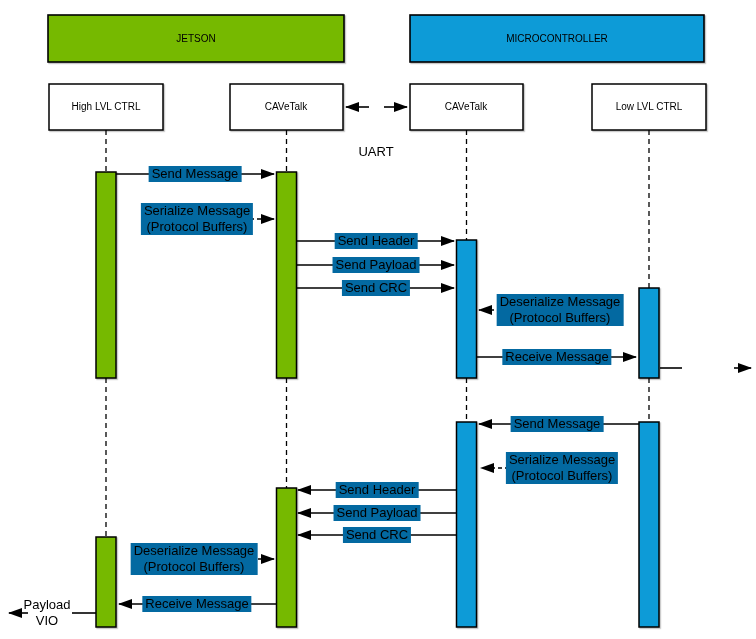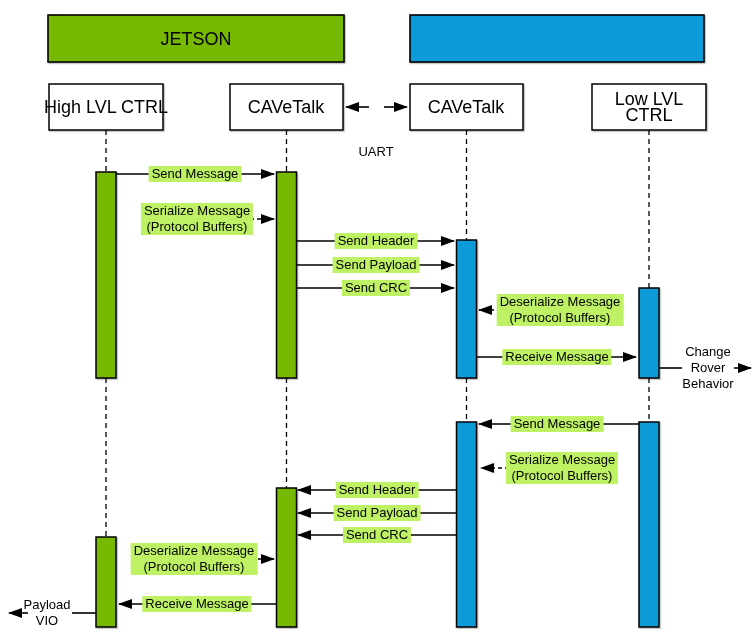--- a/index.html
+++ b/index.html
@@ -12,26 +12,26 @@
     overflow: hidden;
   }
   .stage svg { position:absolute; left:0; top:0; }
   .lbl {
     position: absolute;
     transform: translate(-50%, -50%);
     font: 13px/16px "Liberation Sans", sans-serif;
     color: #000;
     white-space: pre-line;
     text-align: center;
-    background: #bef264;
+    background: #0369a1;
     padding: 0 3px;
     z-index: 3;
   }
   .lbl.no-bg { background: transparent; padding: 0; }
-  .lbl.title { font-size: 18px; }
+  .lbl.title { font-size: 10px; }
 </style>
 </head>
 <body>
 
 <div class="stage">
 
   <svg width="756" height="639" viewBox="0 0 756 639">
     <defs>
       <marker id="arr" markerUnits="userSpaceOnUse" markerWidth="16" markerHeight="12" refX="13" refY="5" orient="auto">
         <path d="M0,0 L14,5 L0,10 Z" fill="#000"></path>
@@ -88,38 +88,36 @@
       <line x1="456" y1="513" x2="298" y2="513" marker-end="url(#arr)"></line>
       <line x1="456" y1="535" x2="298" y2="535" marker-end="url(#arr)"></line>
       <line x1="244" y1="559" x2="274" y2="559" stroke-dasharray="4 3" marker-end="url(#arr)"></line>
       <line x1="276" y1="604" x2="119" y2="604" marker-end="url(#arr)"></line>
       <line x1="96" y1="613" x2="72" y2="613"></line>
       <line x1="28" y1="613" x2="9" y2="613" marker-end="url(#arr)"></line>
     </g>
   </svg>
 
   <div class="lbl title no-bg" style="left:196px; top:39px;">JETSON</div>
+  <div class="lbl title no-bg" style="left:557px; top:39px;">MICROCONTROLLER</div>
   <div class="lbl title no-bg" style="left:106px; top:107px;">High LVL CTRL</div>
   <div class="lbl title no-bg" style="left:286px; top:107px;">CAVeTalk</div>
   <div class="lbl title no-bg" style="left:466px; top:107px;">CAVeTalk</div>
   <div class="lbl title no-bg" style="left:649px; top:107px;">Low LVL CTRL</div>
   <div class="lbl no-bg" style="left:376px; top:107px;margin-top:45px;">UART</div>
 
   <div class="lbl" style="left:195px; top:174px;">Send Message</div>
   <div class="lbl" style="left:197px; top:219px;">Serialize Message
 (Protocol Buffers)</div>
   <div class="lbl" style="left:376px; top:241px;">Send Header</div>
   <div class="lbl" style="left:376px; top:265px;">Send Payload</div>
   <div class="lbl" style="left:376px; top:288px;">Send CRC</div>
   <div class="lbl" style="left:560px; top:310px;">Deserialize Message
 (Protocol Buffers)</div>
   <div class="lbl" style="left:557px; top:357px;">Receive Message</div>
-  <div class="lbl no-bg" style="left:708px; top:368px;">Change
-Rover
-Behavior</div>
 
   <div class="lbl" style="left:557px; top:424px;">Send Message</div>
   <div class="lbl" style="left:562px; top:468px;">Serialize Message
 (Protocol Buffers)</div>
   <div class="lbl" style="left:377px; top:490px;">Send Header</div>
   <div class="lbl" style="left:377px; top:513px;">Send Payload</div>
   <div class="lbl" style="left:377px; top:535px;">Send CRC</div>
   <div class="lbl" style="left:194px; top:559px;">Deserialize Message
 (Protocol Buffers)</div>
   <div class="lbl" style="left:197px; top:604px;">Receive Message</div>

